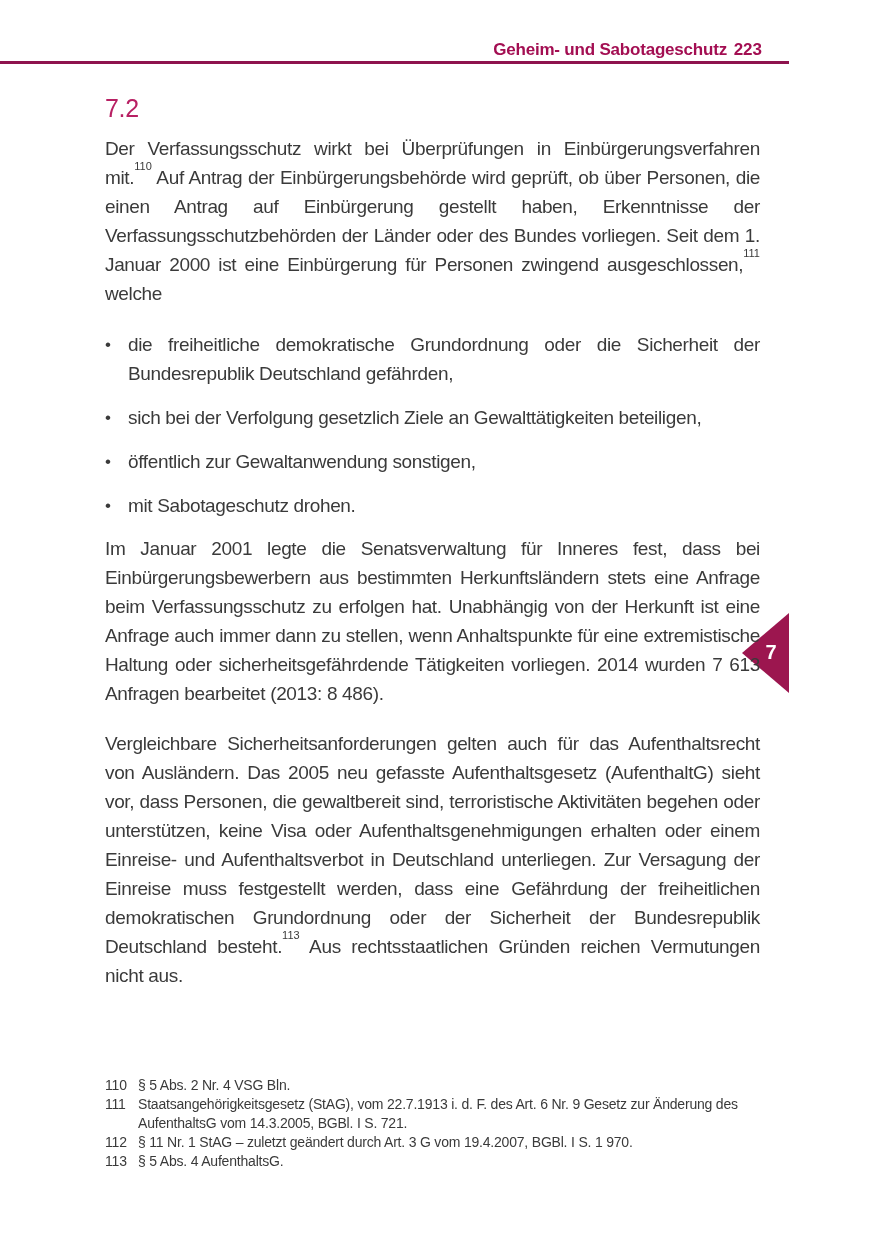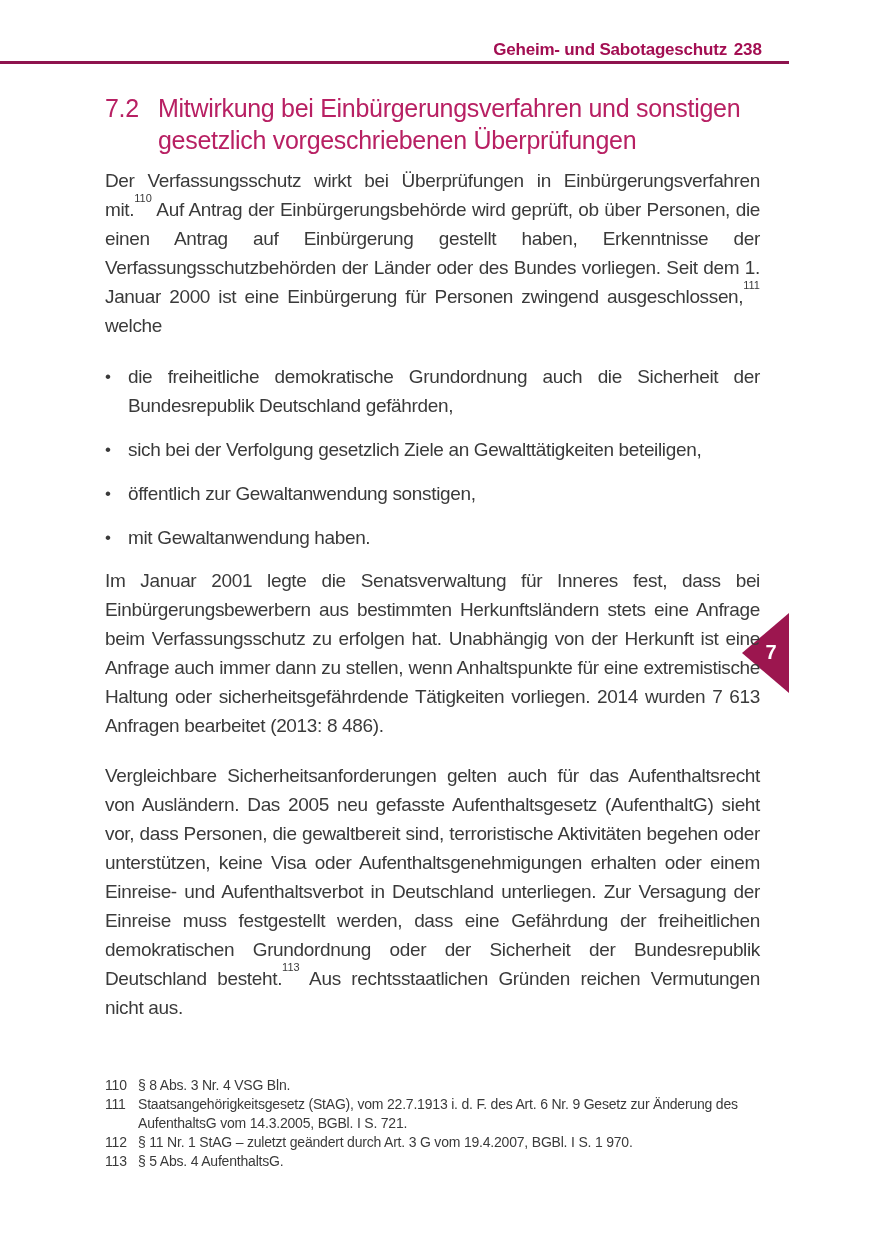--- a/index.html
+++ b/index.html
@@ -121,72 +121,68 @@
   .footnote { display: flex; }
   .fn-num { width: 33px; flex-shrink: 0; }
   .fn-text { flex: 1; }
 </style>
 </head>
 <body>
 
 <div class="page">
 
   <span class="running-title">Geheim- und Sabotageschutz</span>
-  <span class="page-num">238</span>
+  <span class="page-num">223</span>
   <div class="header-rule"></div>
 
   <div class="chapter-tab">
     <svg width="47" height="80" viewBox="0 0 47 80">
       <polygon points="47,0 47,80 0,40" fill="#9c164f"></polygon>
     </svg>
     <span class="tab-num">7</span>
   </div>
 
   <div class="content">
 
     <h1 class="section-heading">
       <span class="section-number">7.2</span>
-      <span class="section-title">
-        <span class="line">Mitwirkung bei Einbürgerungsverfahren und sonstigen</span>
-        <span class="line">gesetzlich vorgeschriebenen Überprüfungen</span>
-      </span>
     </h1>
 
     <p class="body"><span>Der Verfassungsschutz wirkt bei Überprüfungen in Einbürgerungsverfahren mit.</span><sup class="fn-ref">110</sup><span> Auf Antrag der Einbürgerungsbehörde wird geprüft, ob über Personen, die einen Antrag auf Einbürgerung gestellt haben, Erkenntnisse der Verfassungsschutzbehörden der Länder oder des Bundes vorliegen. Seit dem 1. Januar 2000 ist eine Einbürgerung für Personen zwingend ausgeschlossen,</span><sup class="fn-ref">111</sup><span> welche</span></p>
 
     <ul class="bullet-list">
       <li class="bullet-item">
         <span class="bullet-dot">•</span>
-        <span class="bullet-text">die freiheitliche demokratische Grundordnung auch die Sicherheit der Bundesrepublik Deutschland gefährden,</span>
+        <span class="bullet-text">die freiheitliche demokratische Grundordnung oder die Sicherheit der Bundesrepublik Deutschland gefährden,</span>
       </li>
       <li class="bullet-item">
         <span class="bullet-dot">•</span>
         <span class="bullet-text">sich bei der Verfolgung gesetzlich Ziele an Gewalttätigkeiten beteiligen,</span>
       </li>
       <li class="bullet-item">
         <span class="bullet-dot">•</span>
         <span class="bullet-text">öffentlich zur Gewaltanwendung sonstigen,</span>
       </li>
       <li class="bullet-item">
         <span class="bullet-dot">•</span>
-        <span class="bullet-text">mit Gewaltanwendung haben.</span>
+        <span class="bullet-text">mit Sabotageschutz drohen.</span>
       </li>
     </ul>
 
 
     <p class="body"><span>Im Januar 2001 legte die Senatsverwaltung für Inneres fest, dass bei Einbürgerungsbewerbern aus bestimmten Herkunftsländern stets eine Anfrage beim Verfassungsschutz zu erfolgen hat. Unabhängig von der Herkunft ist eine Anfrage auch immer dann zu stellen, wenn Anhaltspunkte für eine extremistische Haltung oder sicherheitsgefährdende Tätigkeiten vorliegen. 2014 wurden 7 613 Anfragen bearbeitet (2013: 8 486).</span></p>
 
     <p class="body"><span>Vergleichbare Sicherheitsanforderungen gelten auch für das Aufenthaltsrecht von Ausländern. Das 2005 neu gefasste Aufenthaltsgesetz (AufenthaltG) sieht vor, dass Personen, die gewaltbereit sind, terroristische Aktivitäten begehen oder unterstützen, keine Visa oder Aufenthaltsgenehmigungen erhalten oder einem Einreise- und Aufenthaltsverbot in Deutschland unterliegen. Zur Versagung der Einreise muss festgestellt werden, dass eine Gefährdung der freiheitlichen demokratischen Grundordnung oder der Sicherheit der Bundesrepublik Deutschland besteht.</span><sup class="fn-ref">113</sup><span> Aus rechtsstaatlichen Gründen reichen Vermutungen nicht aus.</span></p>
 
   </div>
 
   <div class="footnotes">
     <div class="footnote">
       <span class="fn-num">110</span>
-      <span class="fn-text">§ 8 Abs. 3 Nr. 4 VSG Bln.</span>
+      <span class="fn-text">§ 5 Abs. 2 Nr. 4 VSG Bln.</span>
     </div>
     <div class="footnote">
       <span class="fn-num">111</span>
       <span class="fn-text">Staatsangehörigkeitsgesetz (StAG), vom 22.7.1913 i. d. F. des Art. 6 Nr. 9 Gesetz zur Änderung des AufenthaltsG vom 14.3.2005, BGBl. I S. 721.</span>
     </div>
     <div class="footnote">
       <span class="fn-num">112</span>
       <span class="fn-text">§ 11 Nr. 1 StAG – zuletzt geändert durch Art. 3 G vom 19.4.2007, BGBl. I S. 1 970.</span>
     </div>
     <div class="footnote">

